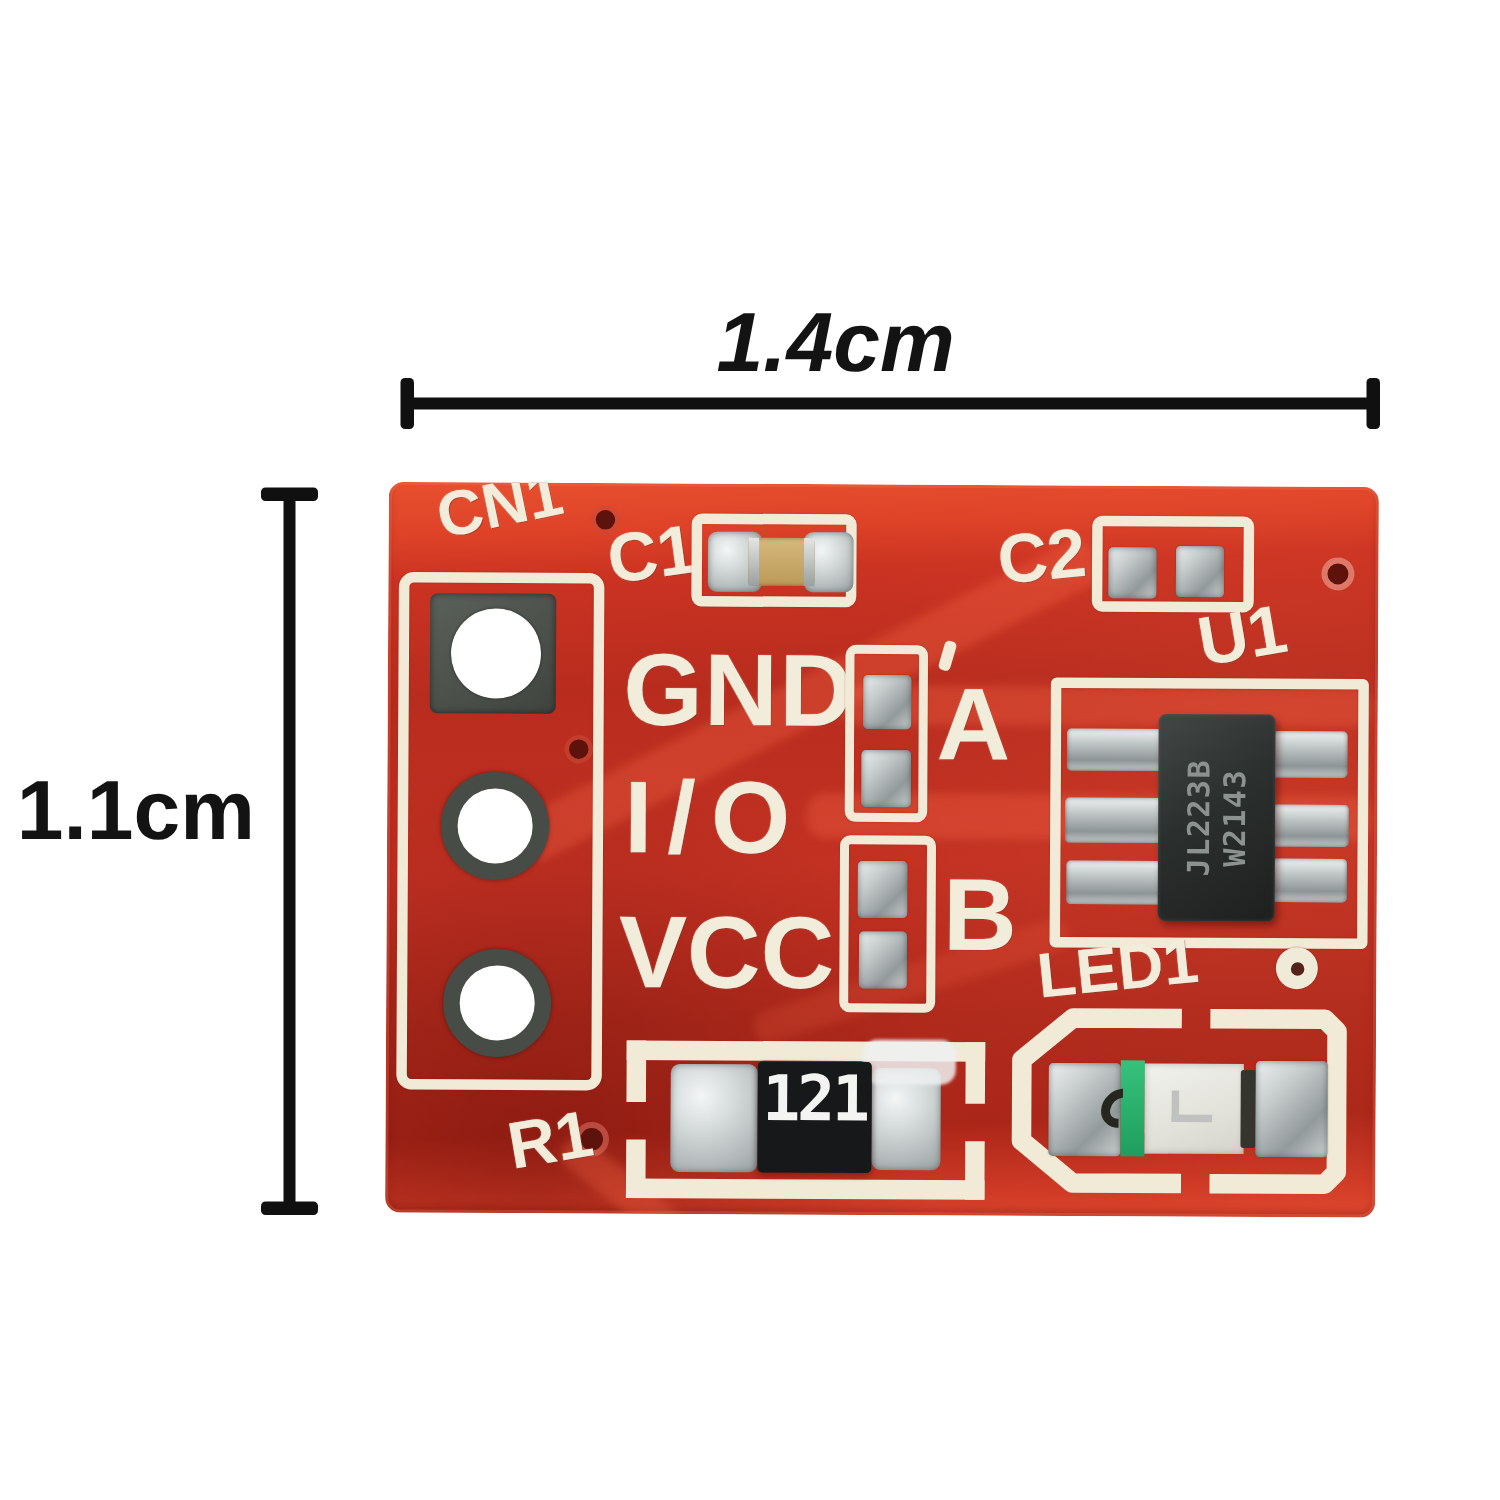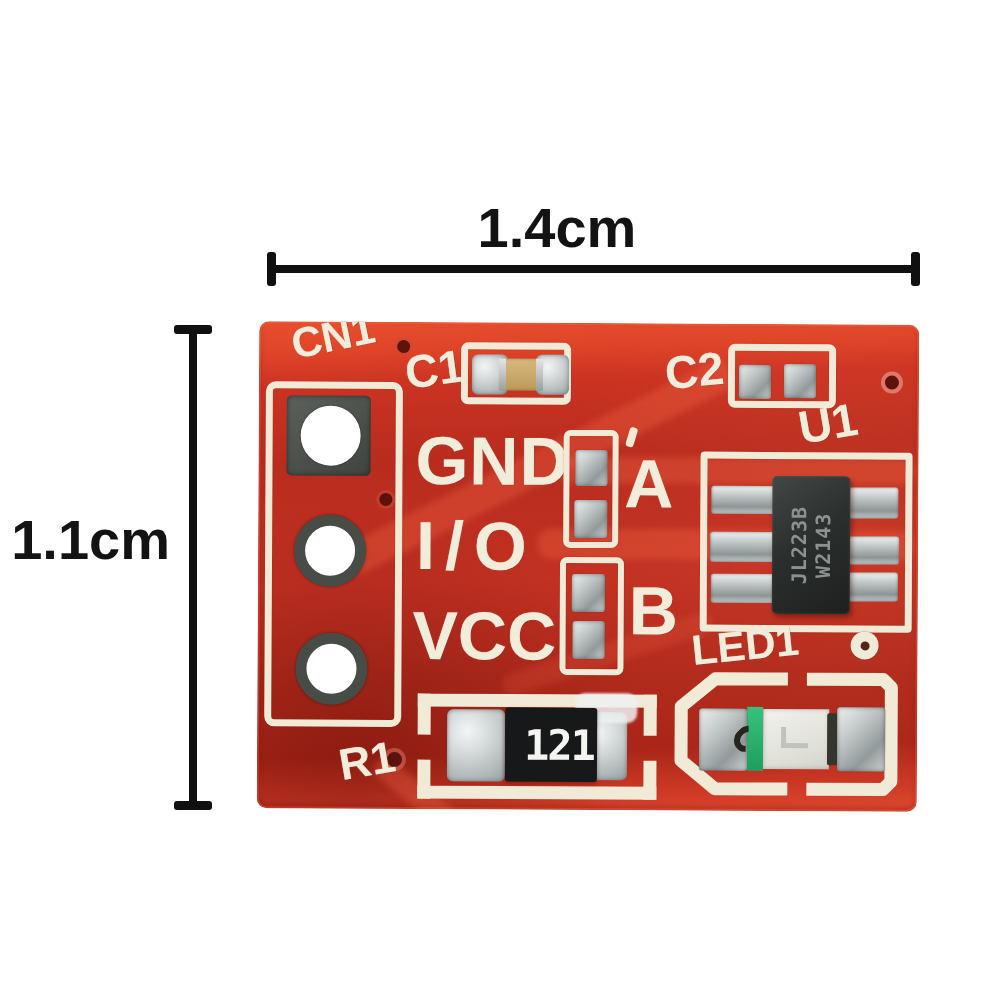--- a/index.html
+++ b/index.html
@@ -41,41 +41,41 @@
                 box-shadow:0 0 2px rgba(20,20,20,0.6);}
 
   .ic-lead{position:absolute;background:linear-gradient(180deg,#f0f2f2 0%,#c0c6c6 35%,#8e9596 75%,#c4c9c9 100%);
            border-radius:3px;box-shadow:inset 0 0 3px rgba(60,70,70,0.7);}
   #ic-body{position:absolute;background:linear-gradient(145deg,#434745 0%,#2b2f2d 45%,#1d201f 100%);
            border-radius:5px;box-shadow:2px 3px 5px rgba(60,5,0,0.45), inset 0 0 3px rgba(120,125,122,0.35);}
   #ic-text{position:absolute;left:50%;top:50%;transform:translate(-50%,-50%) rotate(-90deg);
            font-family:"DejaVu Sans Mono",monospace;font-weight:700;font-size:20px;line-height:24px;
            color:#8b928f;letter-spacing:1px;text-align:center;white-space:nowrap;}
 
-  #res-body{position:absolute;background:#17181a;border-radius:3px;display:flex;align-items:center;justify-content:center;
-            box-shadow:0 2px 4px rgba(70,5,0,0.4);padding-left:16px;}
+  #res-body{position:absolute;background:#17181a;border-radius:3px;display:flex;align-items:flex-start;justify-content:center;
+            box-shadow:0 2px 4px rgba(70,5,0,0.4);}
   #res-marking{font-family:"DejaVu Sans Mono",monospace;font-weight:700;font-size:42px;color:#f4f4f2;letter-spacing:-2px;}
   .cap-body{position:absolute;background:linear-gradient(180deg,#d7b97e,#bb9a58);border-radius:3px;
             box-shadow:inset 0 0 3px rgba(90,60,20,0.6);}
   .cap-end{position:absolute;top:0;width:7px;height:100%;background:linear-gradient(180deg,#e4e6e4,#9aa09e);}
 
   .solder{position:absolute;background:radial-gradient(circle at 35% 30%,#f4f6f6 0%,#ccd2d2 45%,#9aa1a2 100%);
           border-radius:6px;box-shadow:inset 0 0 4px rgba(60,70,70,0.6);}
   #led-white{position:absolute;background:linear-gradient(160deg,#f2f2ee 0%,#e2e2da 60%,#d4d4cc 100%);
              box-shadow:inset 0 0 4px rgba(120,120,110,0.5);}
   #led-green{position:absolute;background:linear-gradient(180deg,#35c27c,#1f9e5e);}
   svg.silk-svg{position:absolute;overflow:visible;}
   svg.silk-svg path{fill:none;stroke:#f1ead7;stroke-width:13;stroke-linecap:square;stroke-linejoin:round;}
 </style>
 </head>
 <body>
 
 <div id="stage">
 
-  <div class="dim-label" style="left:407px;top:200px;width:300px;text-align:center;">1.4cm</div>
+  <div class="dim-label" style="left:407px;top:200px;width:300px;text-align:center;font-style:italic;">1.4cm</div>
   <div class="dim-line" style="left:270px;top:265px;width:648px;height:8px;"></div>
   <div class="dim-cap" style="left:267px;top:252px;width:9px;height:34px;"></div>
   <div class="dim-cap" style="left:911px;top:252px;width:9px;height:34px;"></div>
 
   <div class="dim-label" style="left:0px;top:512px;width:170px;text-align:right;">1.1cm</div>
   <div class="dim-line" style="left:189px;top:328px;width:8px;height:482px;"></div>
   <div class="dim-cap" style="left:174px;top:325px;width:38px;height:9px;"></div>
   <div class="dim-cap" style="left:174px;top:801px;width:38px;height:9px;"></div>
 
   <div id="board">

